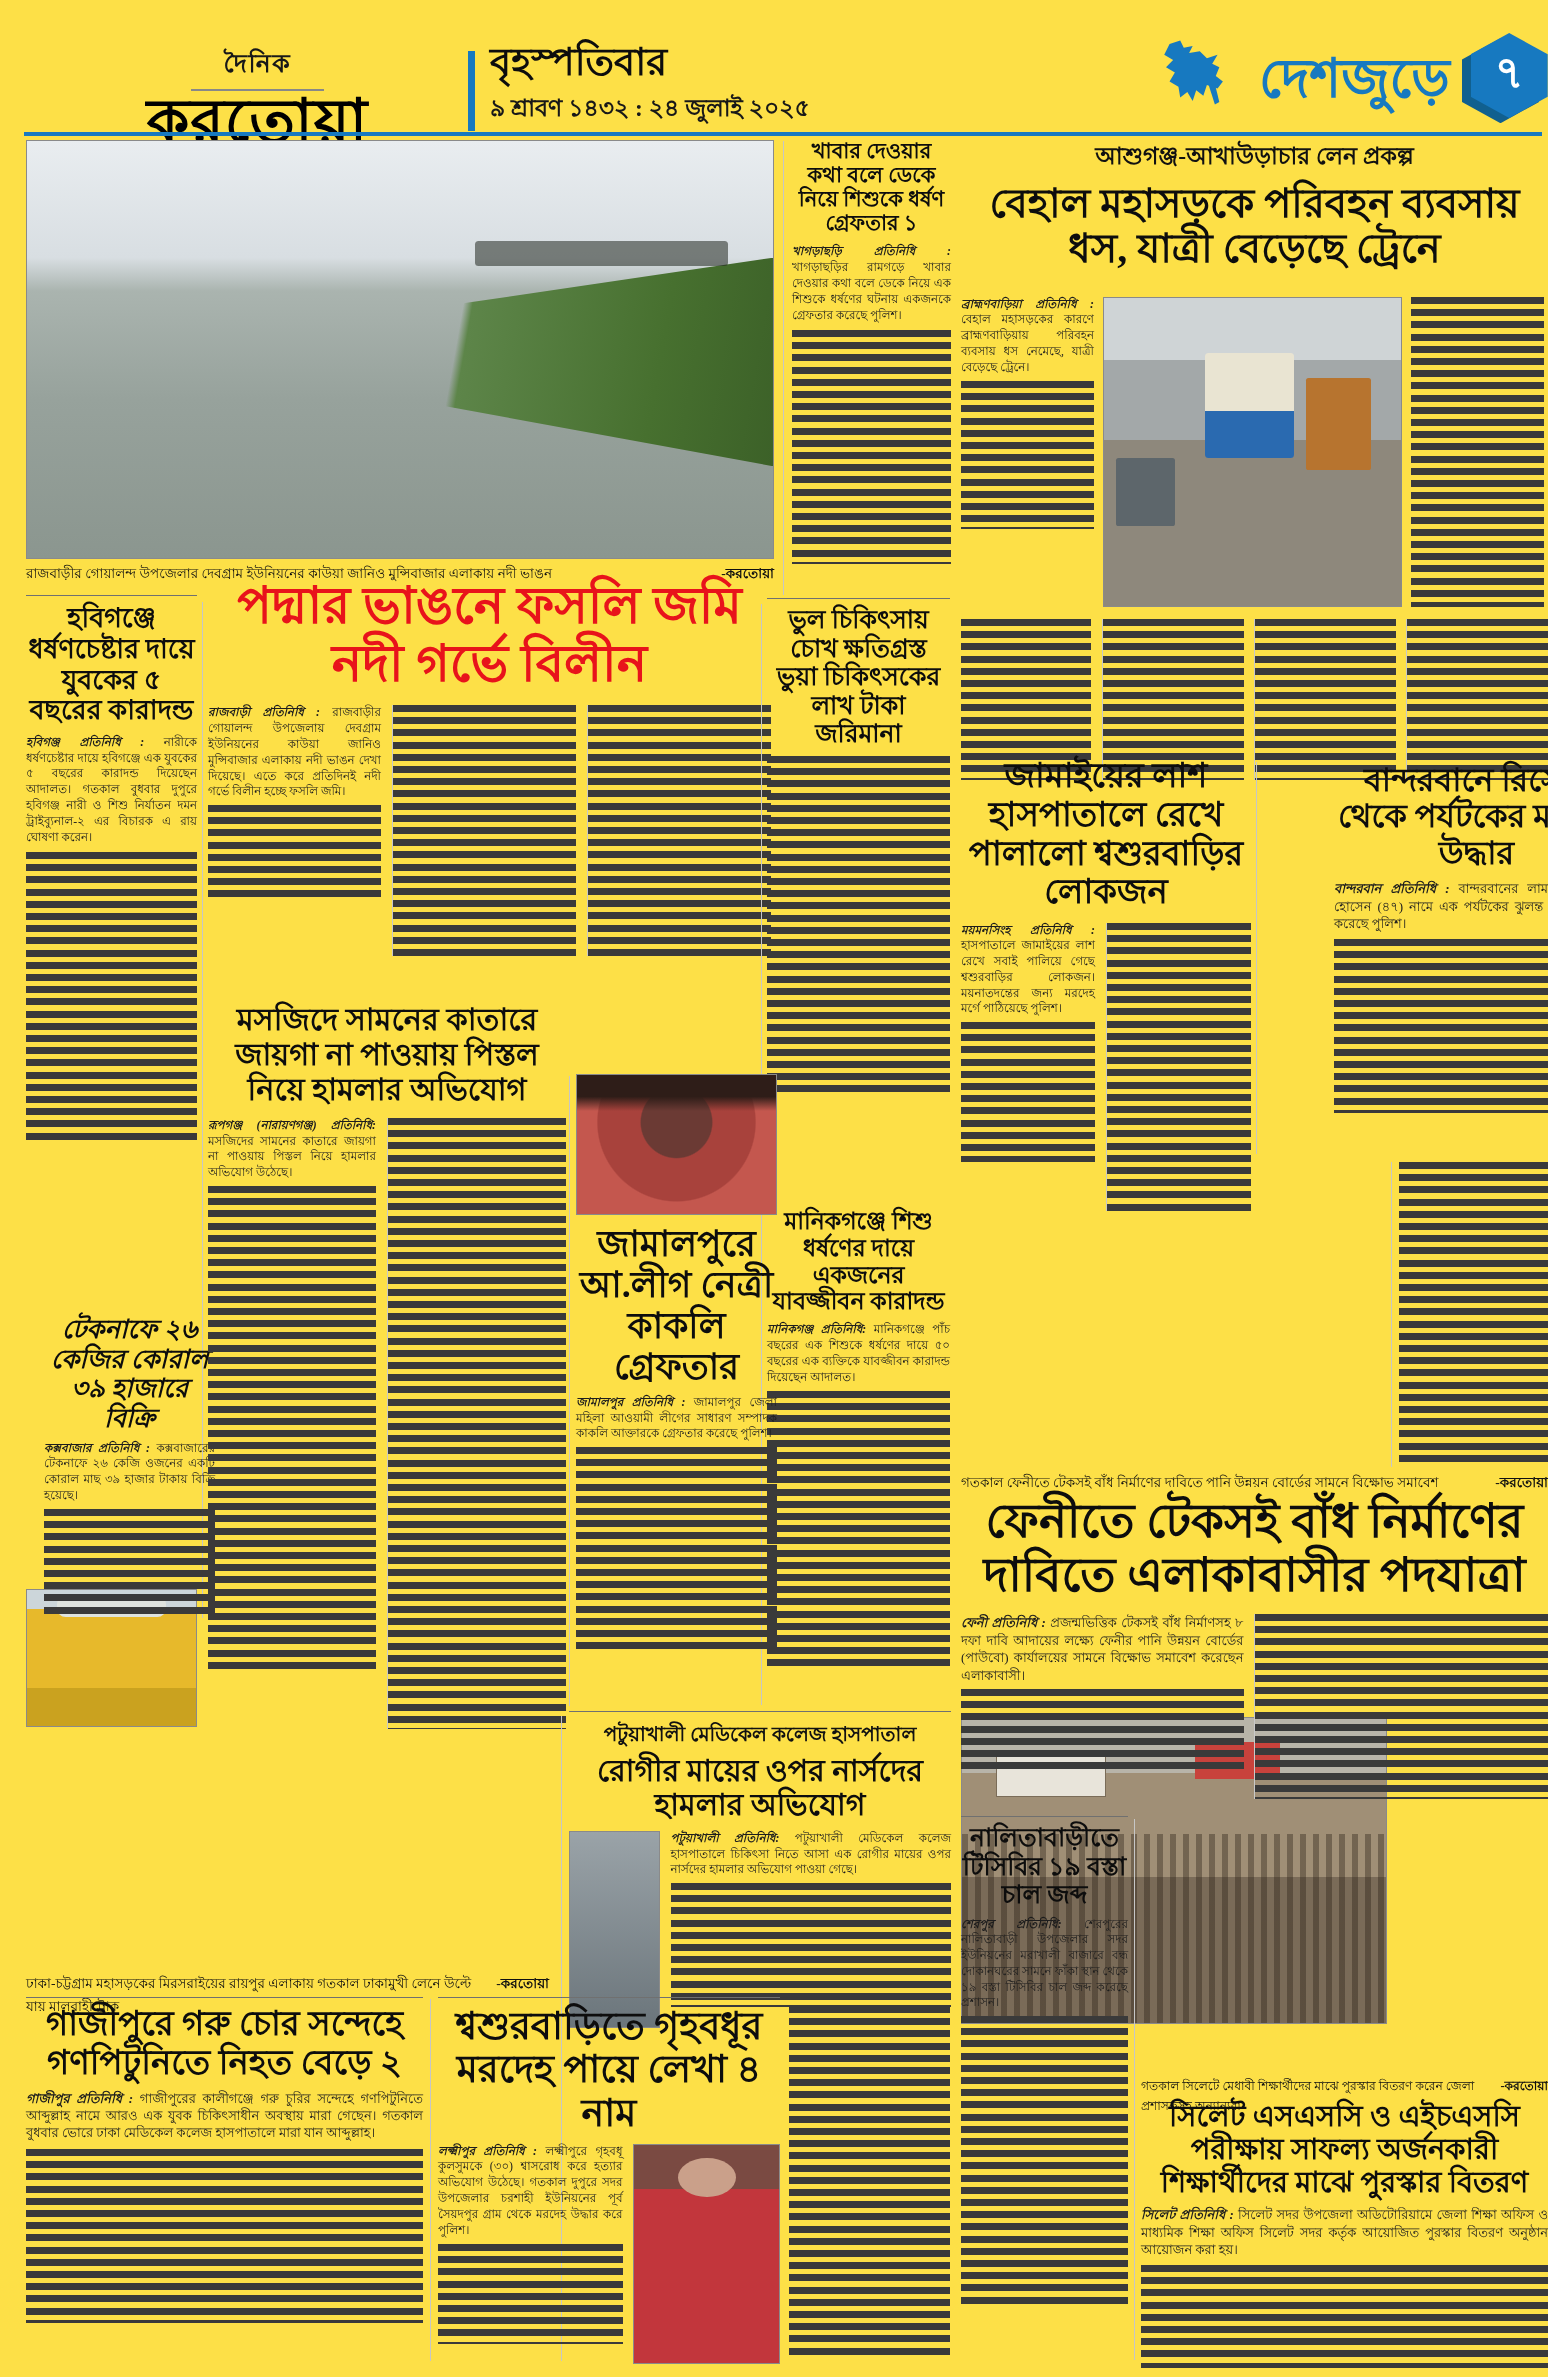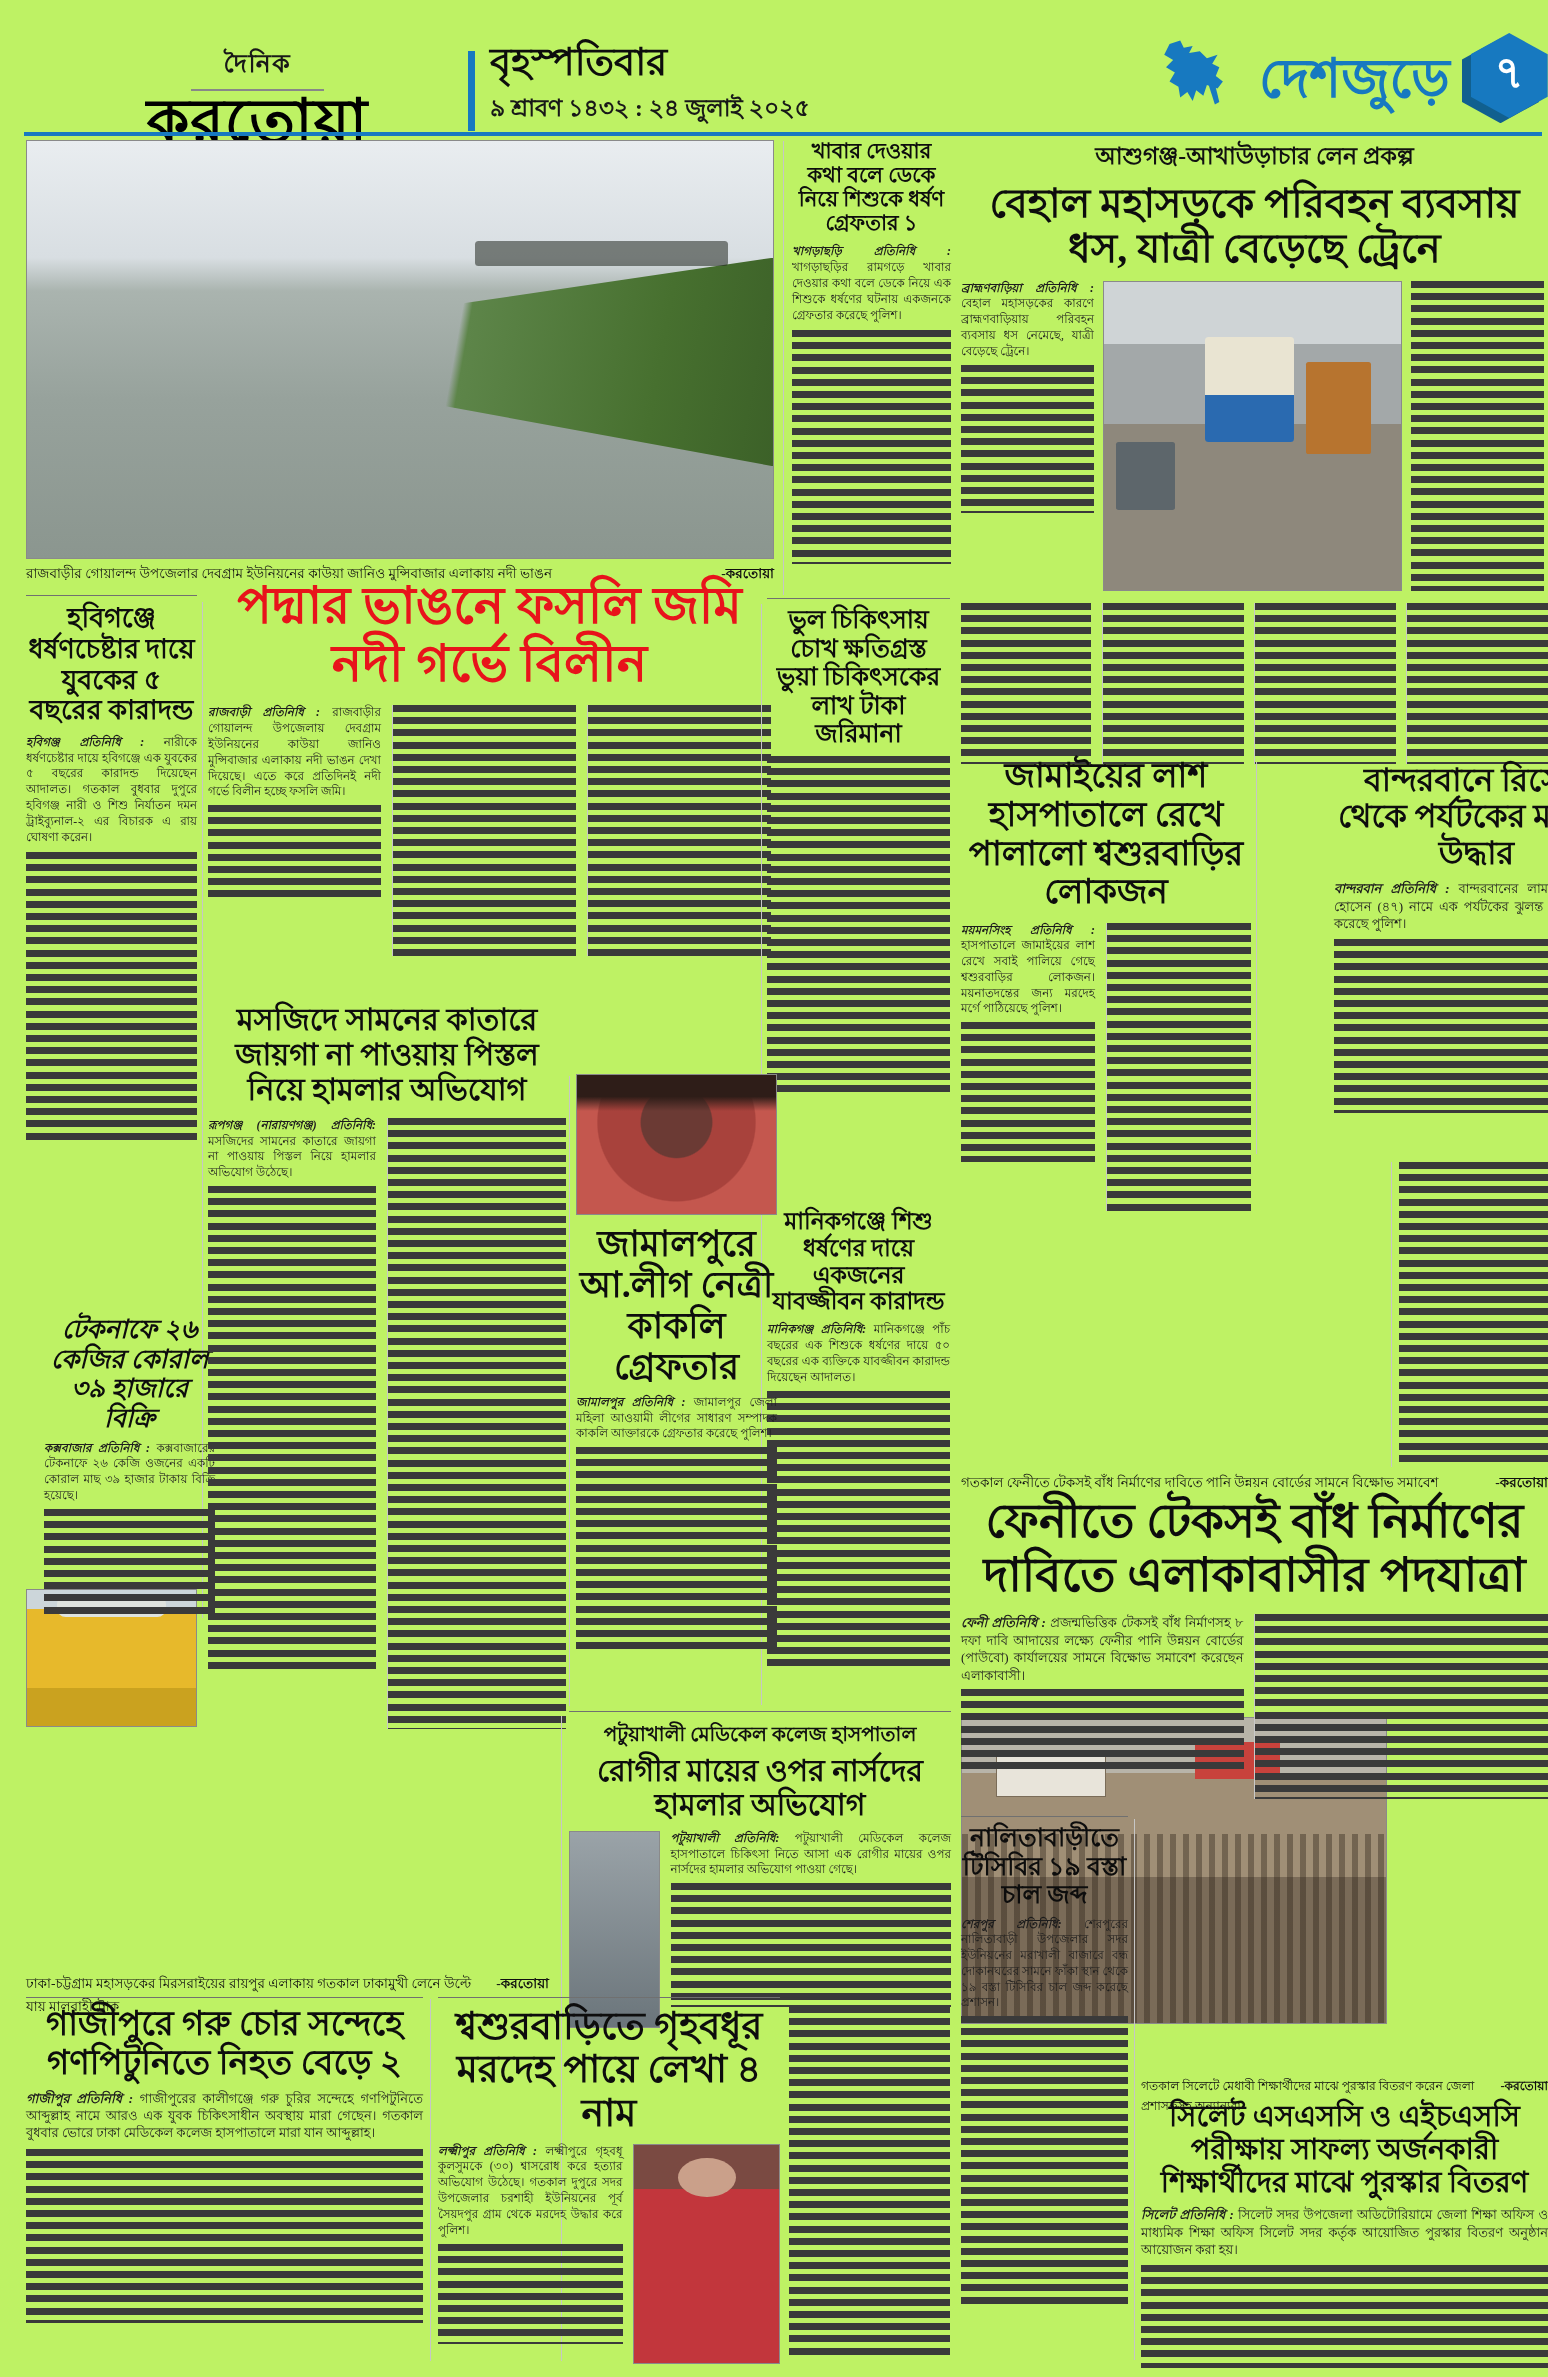--- a/index.html
+++ b/index.html
@@ -1,17 +1,17 @@
 <!DOCTYPE html>
 <html style="font-size:14px"><head>
 <meta charset="utf-8">
 <style>
   *{margin:0;padding:0;box-sizing:border-box}
   body{background:#e8e8e8;font-family:"Liberation Serif",serif}
-  .page{position:relative;width:1548px;height:2377px;background:#bef264;margin:0 auto;overflow:hidden;color:#181818}
+  .page{position:relative;width:1548px;height:2377px;background:#fde047;margin:0 auto;overflow:hidden;color:#181818}
   .abs{position:absolute}
   .h{font-weight:bold;text-align:center;line-height:1.14;color:#0d0d0d;font-family:"Liberation Serif",serif}
   .red{color:#e8131b}
   .kick{font-weight:bold;text-align:center;color:#111}
   .byl{font-weight:bold;font-style:italic}
   .lede{font-size:13px;line-height:1.34;text-align:justify;color:#1d1d1d}
   .lede.sm{font-size:11.8px}
   .greek{background:repeating-linear-gradient(to bottom,#3a3a3a 0px,#3a3a3a 7px,rgba(0,0,0,0) 7px,rgba(0,0,0,0) 12.2px)}
   .cols{display:flex;align-items:stretch}
   .cols>*{flex:1;min-width:0}
@@ -72,21 +72,21 @@
   <div class="vr" style="left:783px;top:141px;height:454px"></div>
   <div class="abs" style="left:792px;top:140px;width:159px">
     <div class="h" style="font-size:21px">খাবার দেওয়ার কথা বলে ডেকে নিয়ে শিশুকে ধর্ষণ গ্রেফতার ১</div>
     <p class="lede sm" style="margin-top:8.7px"><b class="byl">খাগড়াছড়ি প্রতিনিধি :</b> <span>খাগড়াছড়ির রামগড়ে খাবার দেওয়ার কথা বলে ডেকে নিয়ে এক শিশুকে ধর্ষণের ঘটনায় একজনকে গ্রেফতার করেছে পুলিশ।</span></p>
     <div class="greek" style="height:234px;margin-top:7px"></div>
   </div>
 
   <div class="abs" style="left:961px;top:138px;width:587px">
     <div class="kick" style="font-size:23.5px">আশুগঞ্জ-আখাউড়াচার লেন প্রকল্প</div>
     <div class="h" style="font-size:40px;margin-top:3.5px">বেহাল মহাসড়কে পরিবহন ব্যবসায় ধস, যাত্রী বেড়েছে ট্রেনে</div>
-    <div style="display:flex;gap:9px;margin-top:9px;height:310px">
+    <div style="display:flex;gap:9px;margin-top:25px;height:310px">
       <div style="width:133px">
         <p class="lede sm"><b class="byl">ব্রাহ্মণবাড়িয়া প্রতিনিধি :</b> <span>বেহাল মহাসড়কের কারণে ব্রাহ্মণবাড়িয়ায় পরিবহন ব্যবসায় ধস নেমেছে, যাত্রী বেড়েছে ট্রেনে।</span></p>
         <div class="greek" style="height:148px;margin-top:5.2px"></div>
       </div>
       <div class="photo" style="width:299px;height:310px;background:linear-gradient(180deg,#cfd4d6 0 20%,#a3a8a9 20% 46%,#8e887c 46% 100%)">
         <div class="abs" style="left:34%;top:18%;width:30%;height:34%;background:linear-gradient(180deg,#e9e4d2 0 55%,#2a6ab0 55% 100%);border-radius:3.5px"></div>
         <div class="abs" style="left:68%;top:26%;width:22%;height:30%;background:#b7742f;border-radius:2.6px"></div>
         <div class="abs" style="left:4%;top:52%;width:20%;height:22%;background:#5d666b;border-radius:2.6px"></div>
       </div>
       <div style="width:133px">

